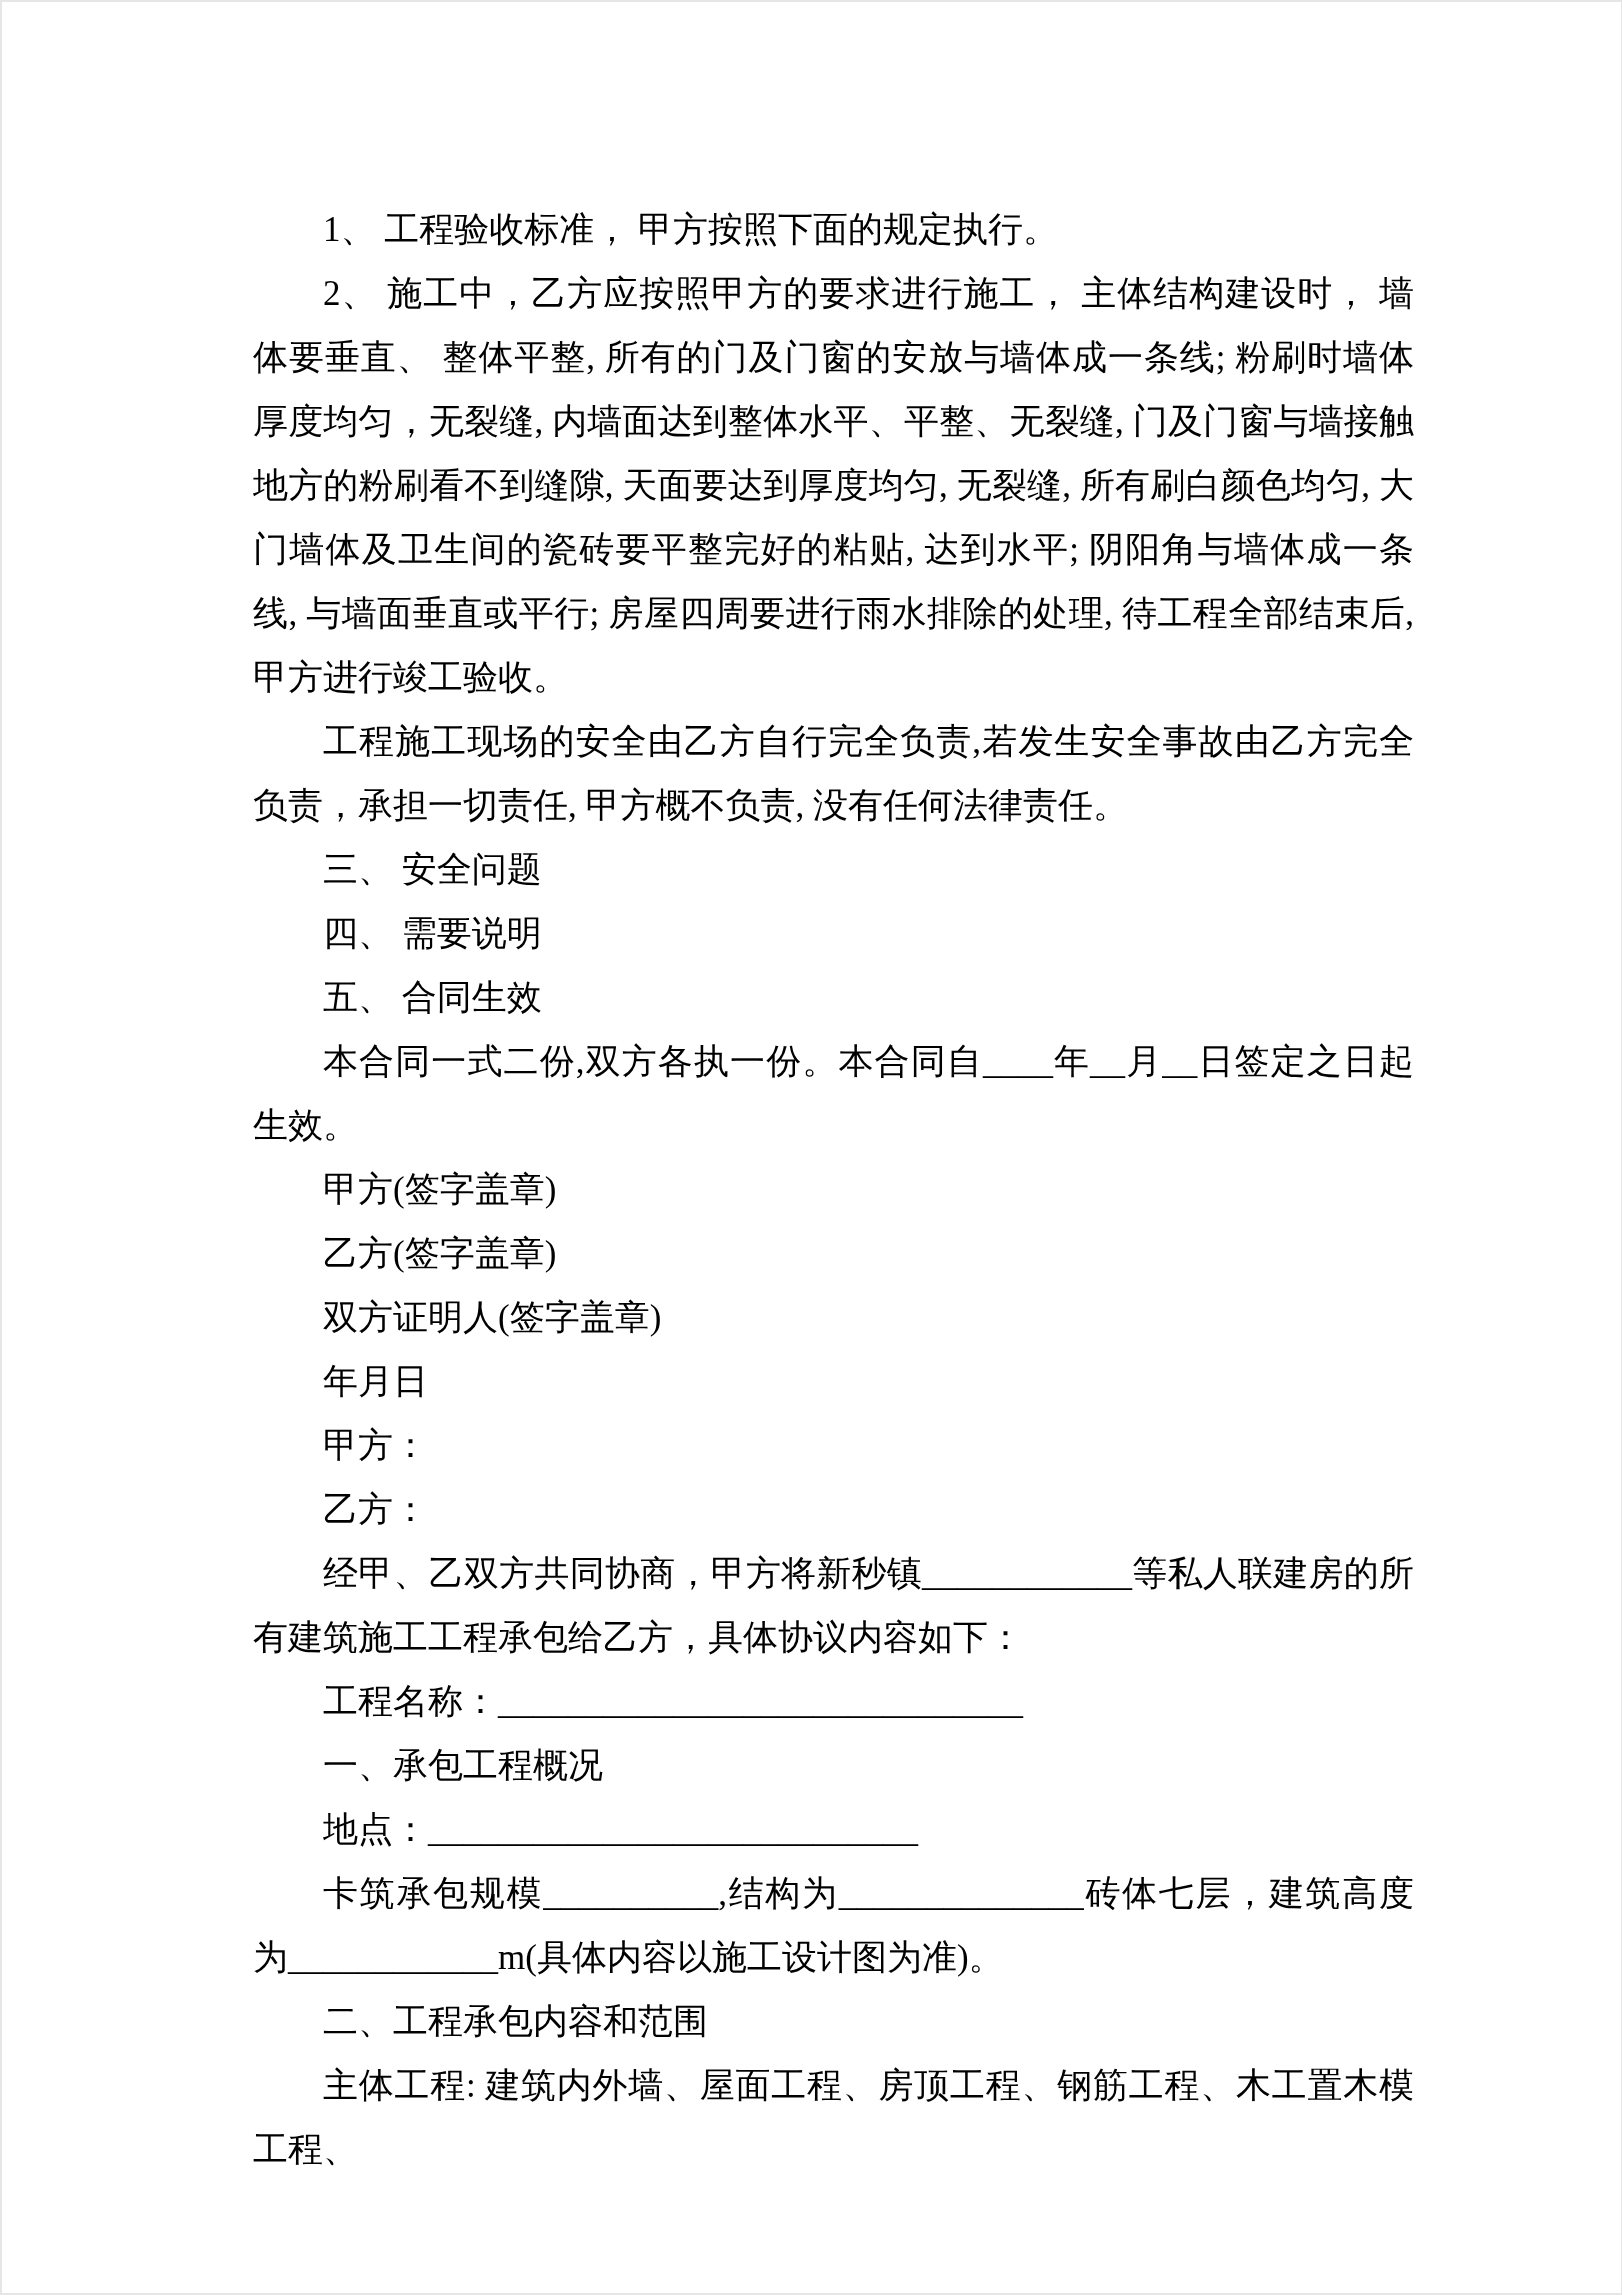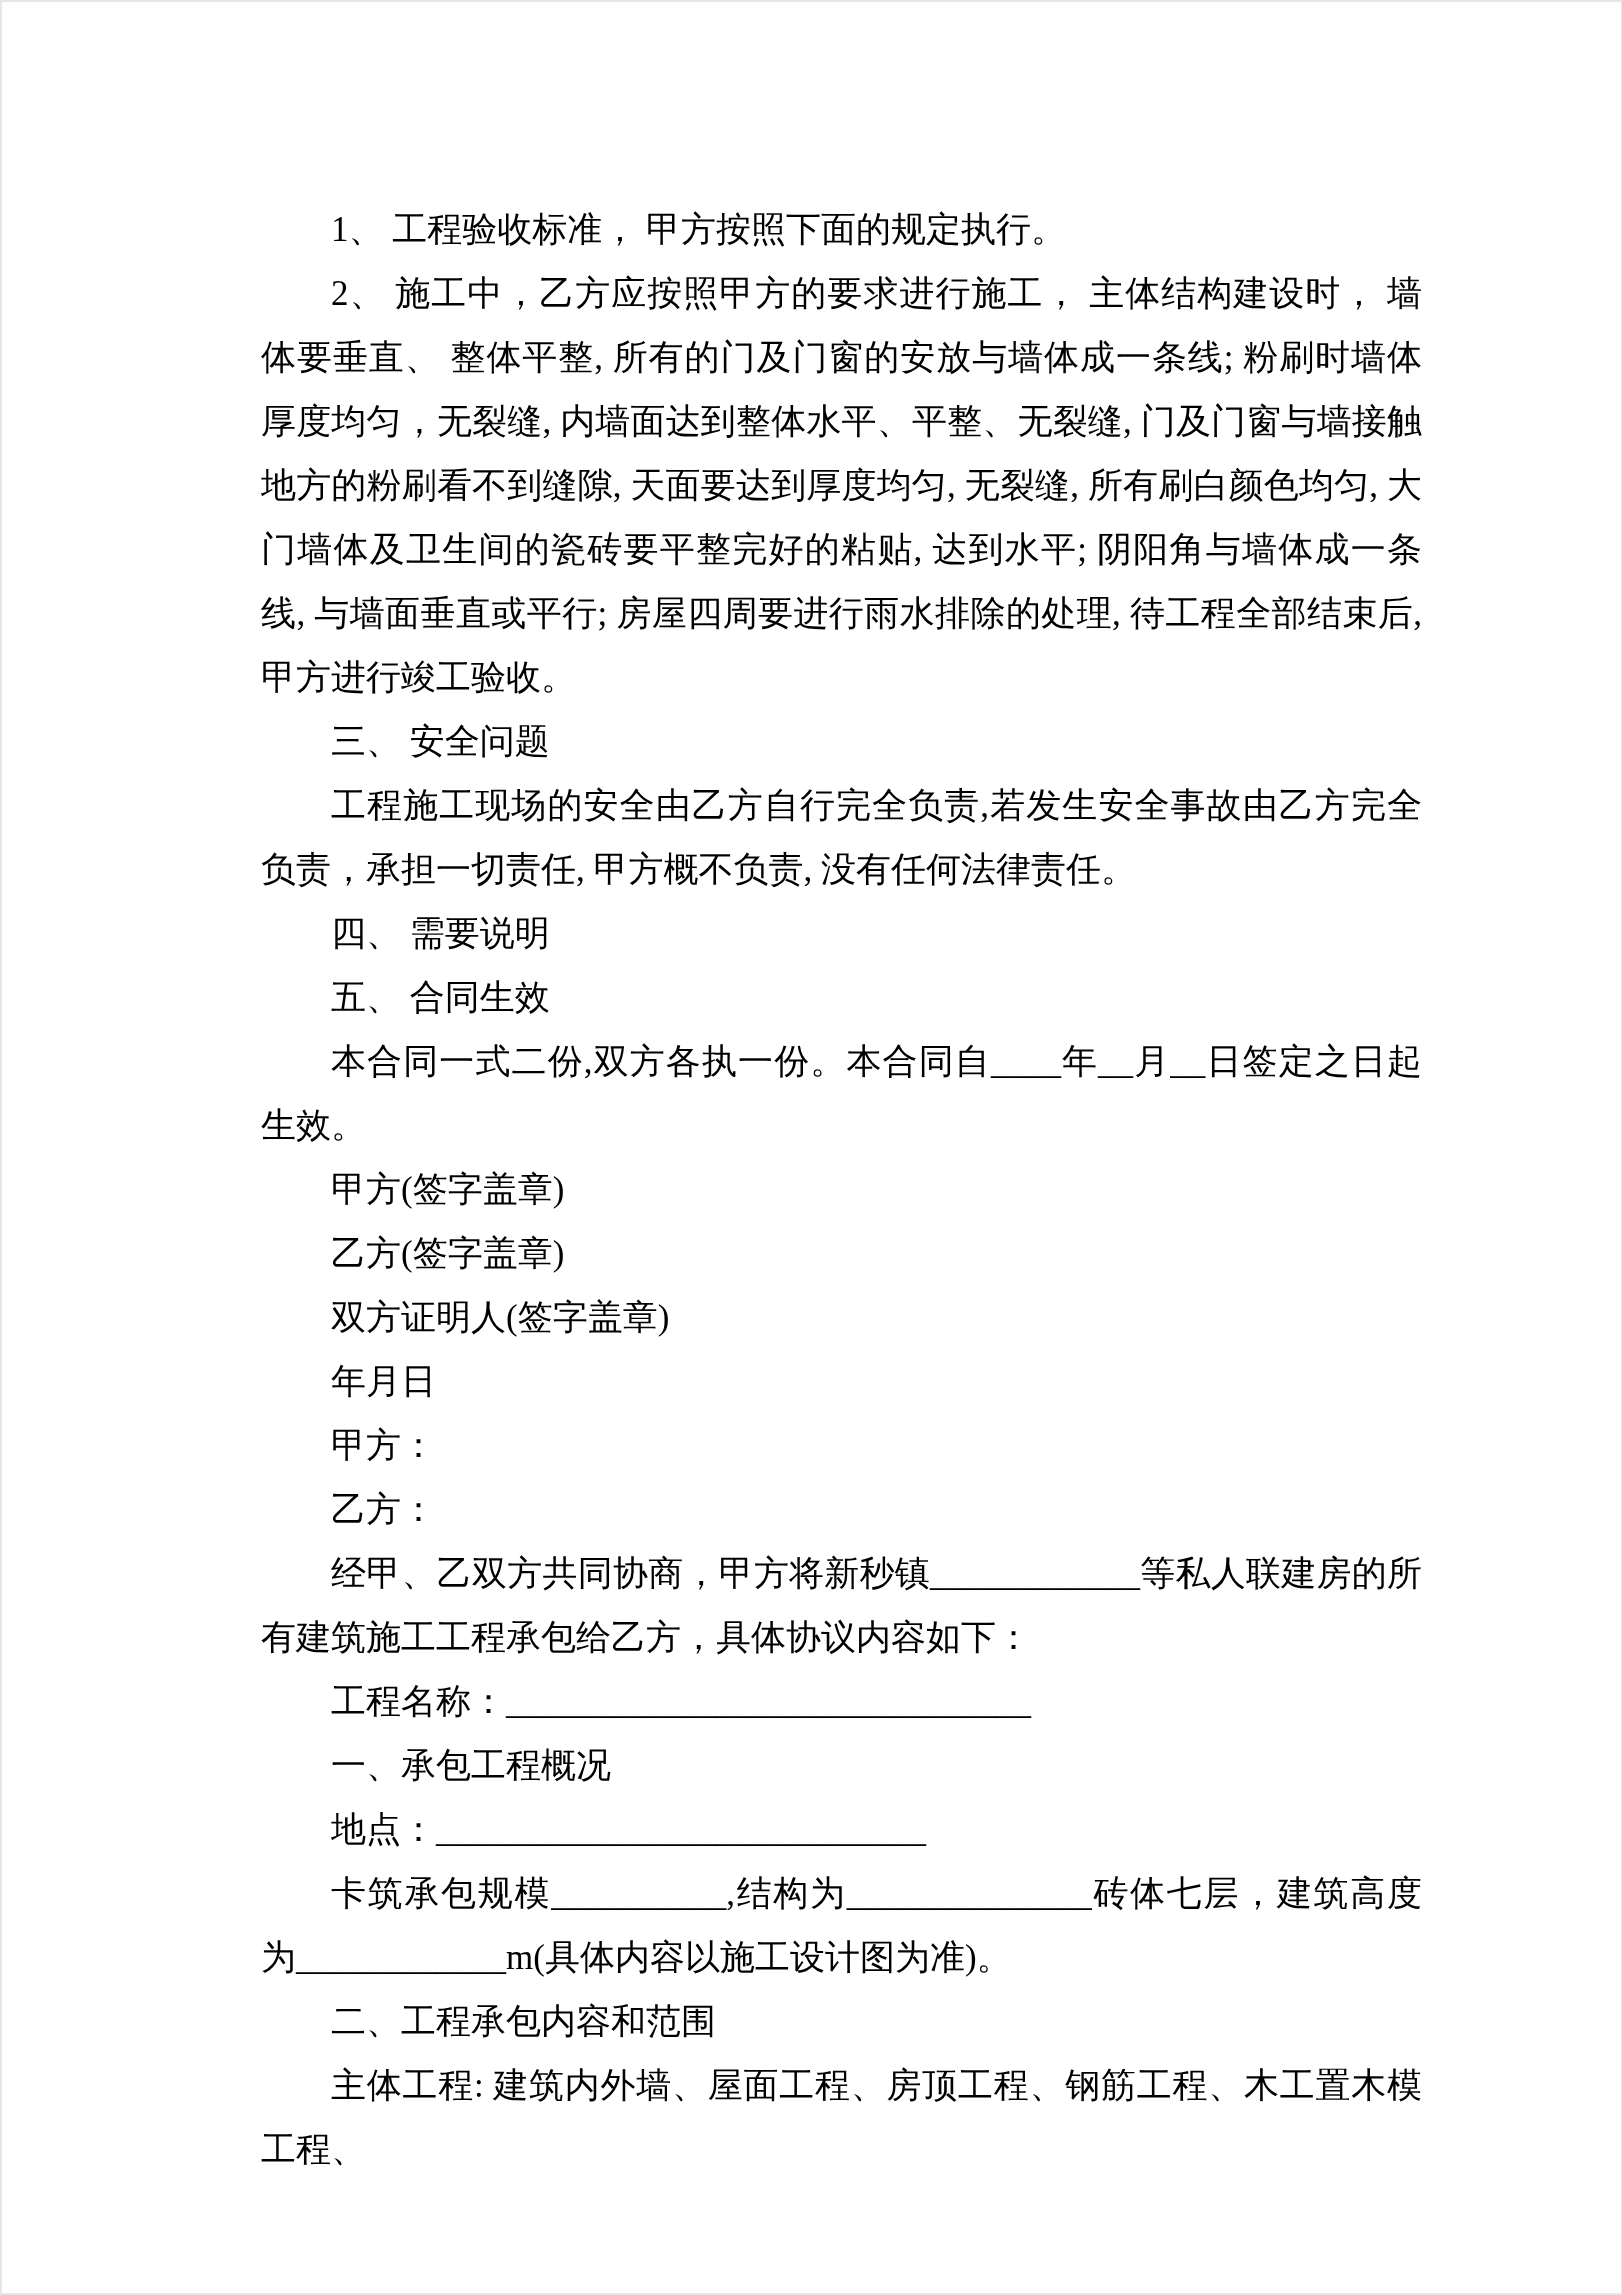--- a/index.html
+++ b/index.html
@@ -27,37 +27,36 @@
   .doc {
     position: absolute;
     left: 251px;
     top: 196px;
     width: 1161px;
     color: #000000;
     font-size: 35px;
     line-height: 64px;
     text-align: justify;
     word-break: break-all;
-    margin-left: 8px;
   }
   .doc p.para {
     margin: 0;
     padding: 0;
     text-indent: 2em;
   }
 </style>
 </head>
 <body>
 
 <div class="page">
   <div class="doc">
       <p class="para">1、 工程验收标准， 甲方按照下面的规定执行。</p>
       <p class="para">2、 施工中，乙方应按照甲方的要求进行施工， 主体结构建设时， 墙体要垂直、 整体平整, 所有的门及门窗的安放与墙体成一条线; 粉刷时墙体厚度均匀，无裂缝, 内墙面达到整体水平、平整、无裂缝, 门及门窗与墙接触地方的粉刷看不到缝隙, 天面要达到厚度均匀, 无裂缝, 所有刷白颜色均匀, 大门墙体及卫生间的瓷砖要平整完好的粘贴, 达到水平; 阴阳角与墙体成一条线, 与墙面垂直或平行; 房屋四周要进行雨水排除的处理, 待工程全部结束后, 甲方进行竣工验收。</p>
+      <p class="para">工程施工现场的安全由乙方自行完全负责,若发生安全事故由乙方完全负责，承担一切责任, 甲方概不负责, 没有任何法律责任。</p>
       <p class="para">三、 安全问题</p>
-      <p class="para">工程施工现场的安全由乙方自行完全负责,若发生安全事故由乙方完全负责，承担一切责任, 甲方概不负责, 没有任何法律责任。</p>
       <p class="para">四、 需要说明</p>
       <p class="para">五、 合同生效</p>
       <p class="para">本合同一式二份,双方各执一份。本合同自____年__月__日签定之日起生效。</p>
       <p class="para">甲方(签字盖章)</p>
       <p class="para">乙方(签字盖章)</p>
       <p class="para">双方证明人(签字盖章)</p>
       <p class="para">年月日</p>
       <p class="para">甲方：</p>
       <p class="para">乙方：</p>
       <p class="para">经甲、乙双方共同协商，甲方将新秒镇____________等私人联建房的所有建筑施工工程承包给乙方，具体协议内容如下：</p>

